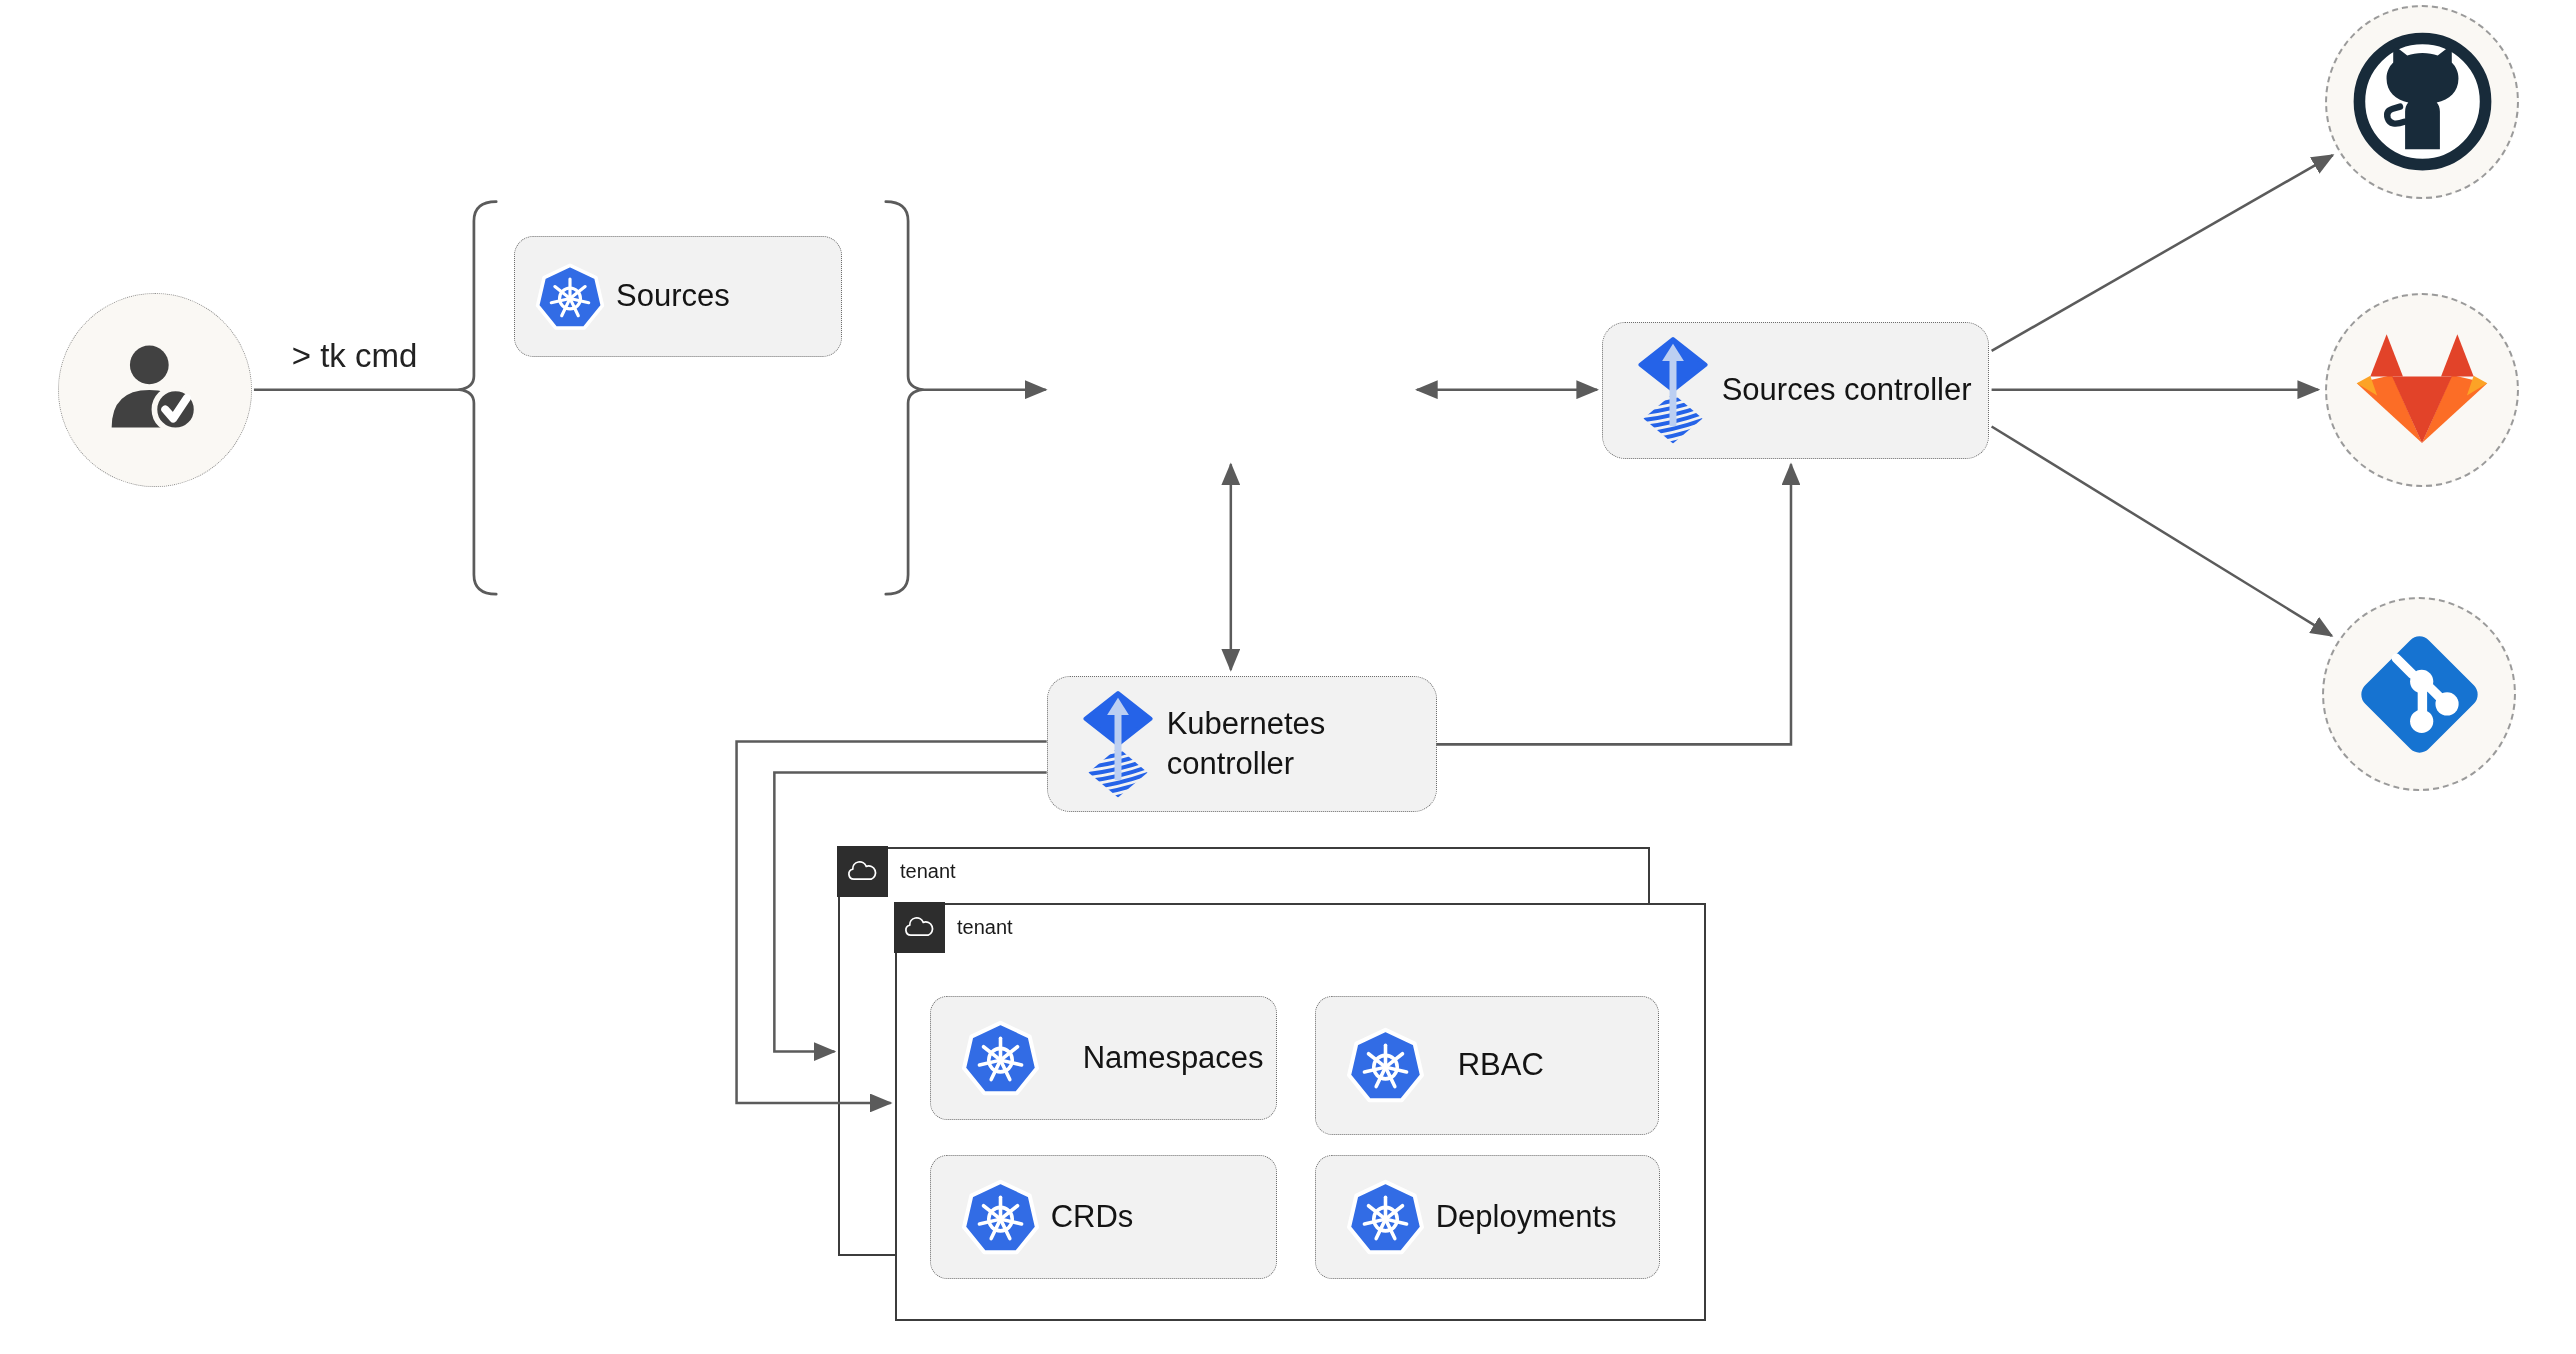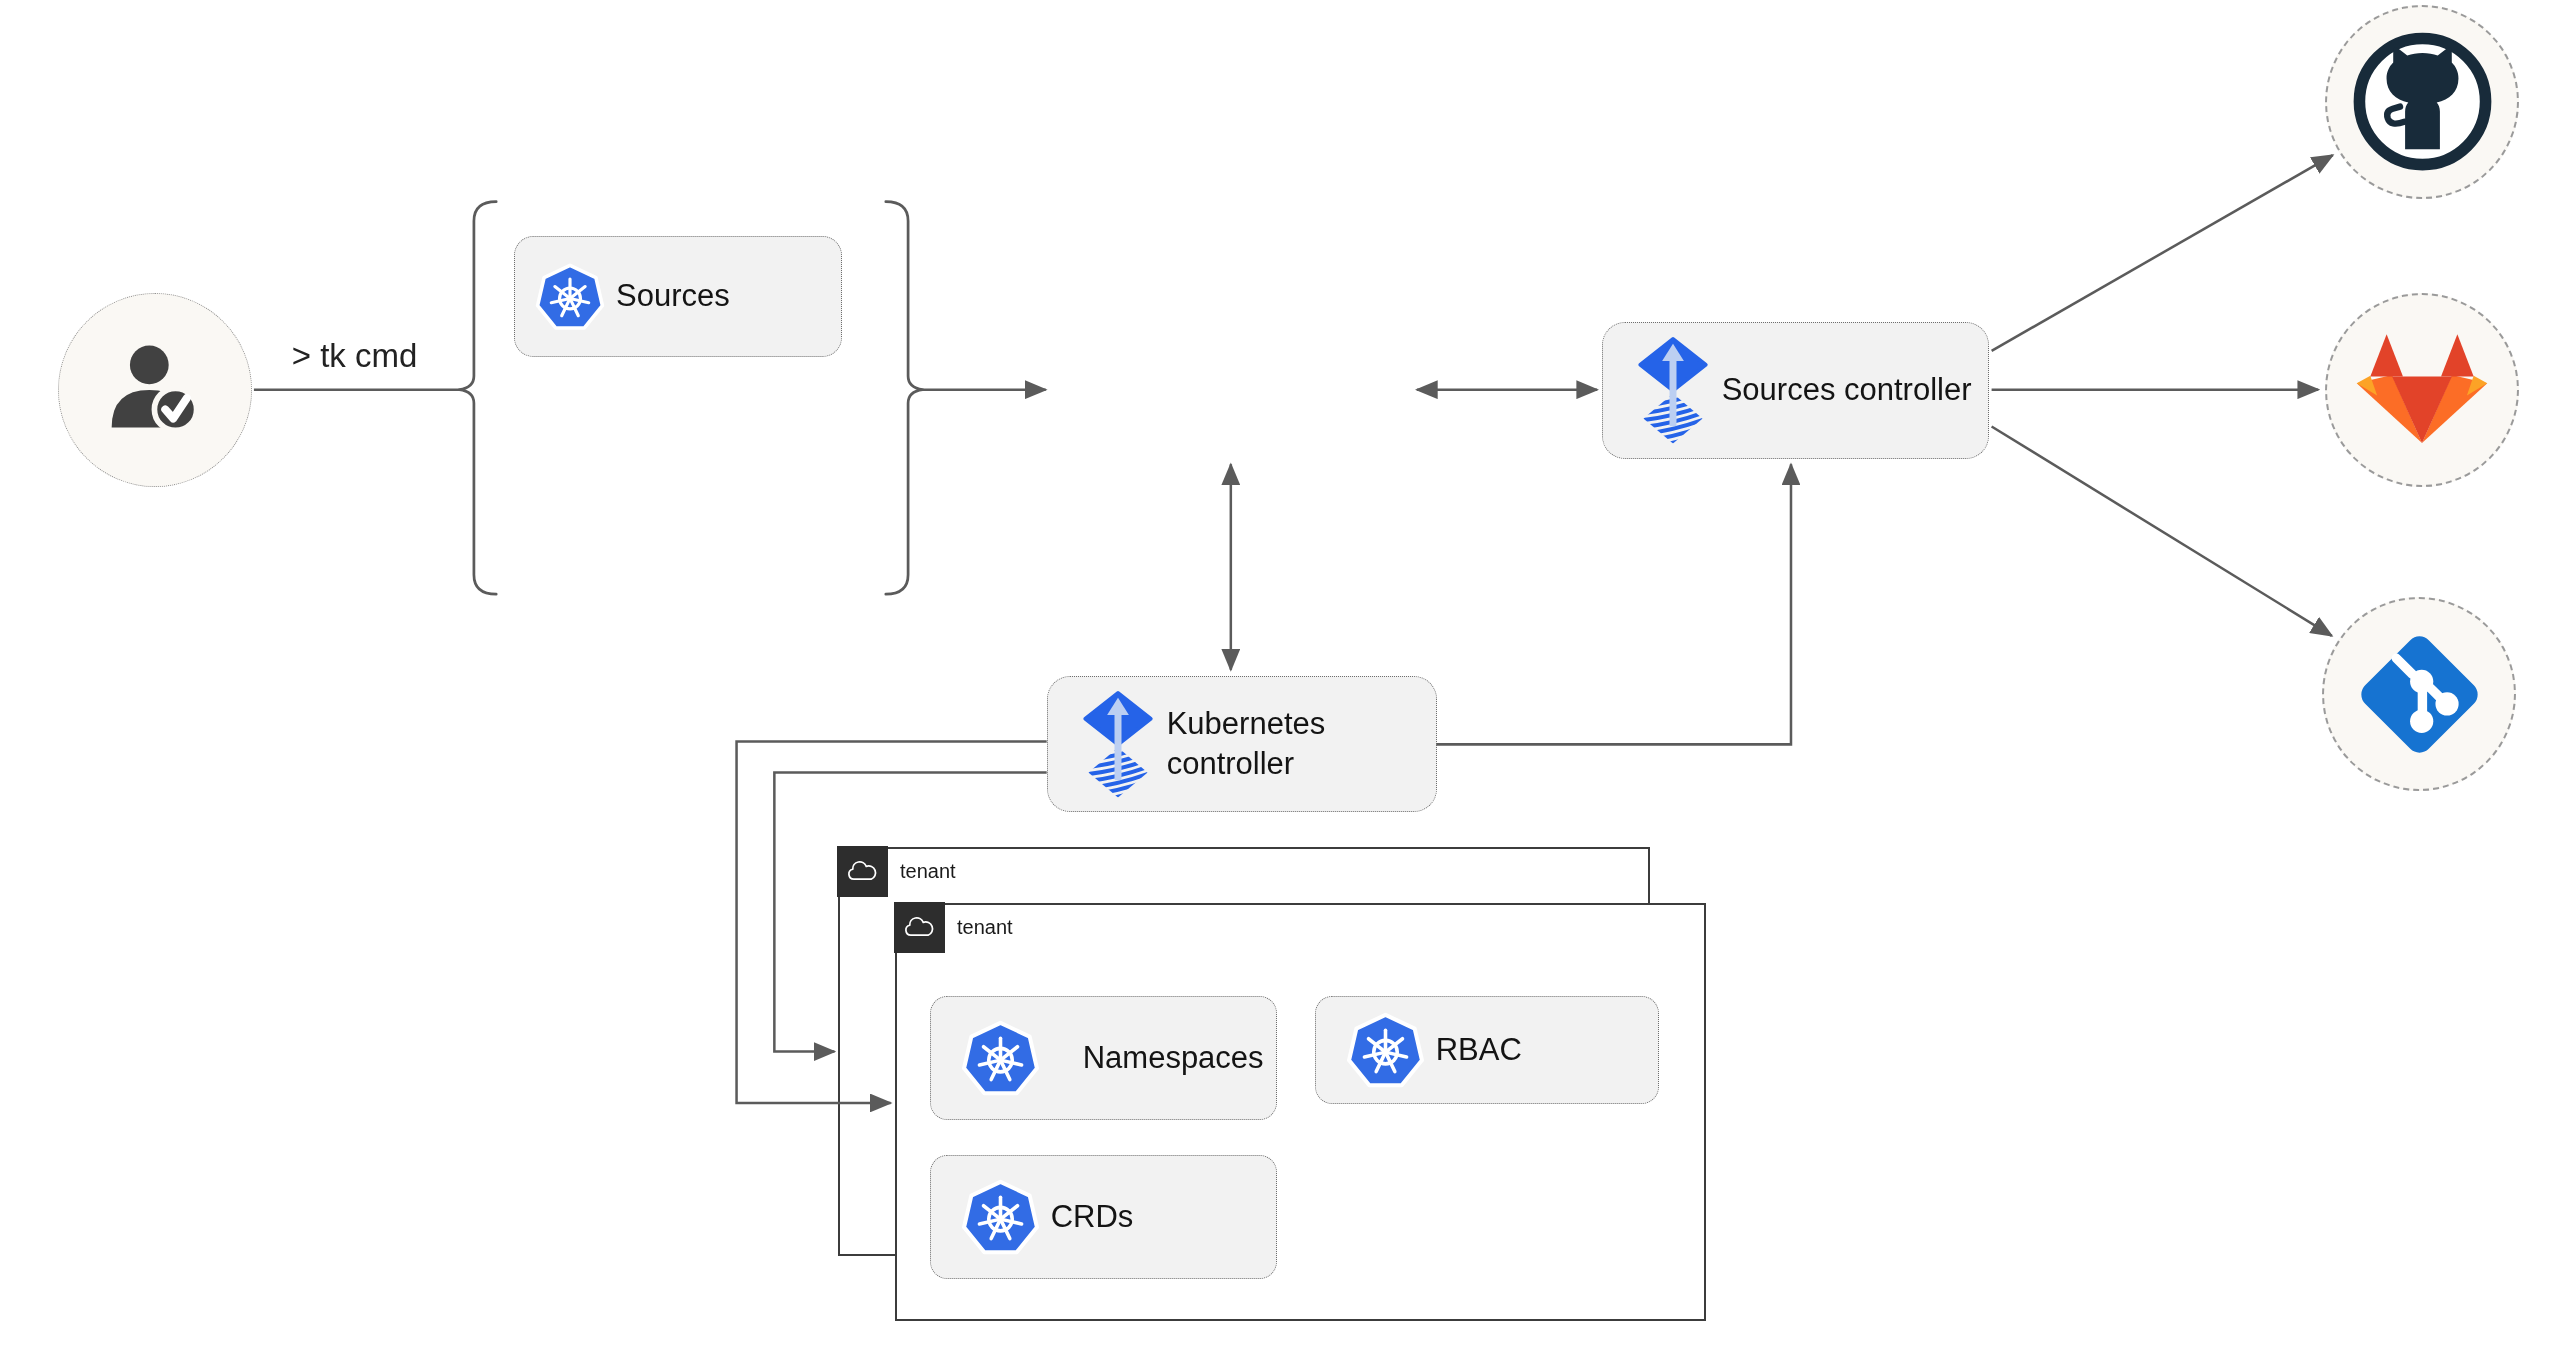--- a/index.html
+++ b/index.html
@@ -244,21 +244,21 @@
         <line x1="50" y1="52" x2="38.5" y2="76"></line>
           <line x1="50" y1="52" x2="24" y2="58"></line>
         <line x1="50" y1="52" x2="29" y2="35.5"></line>
           <circle cx="50" cy="52" r="14.5"></circle>
       </g>
         <circle class="k8s-hub" cx="50" cy="52" r="4"></circle>
     </svg>
     <span class="label">Namespaces</span>
   </div>
 
-  <div class="node node-rs" style="left:1315px;top:996px;width:344px;height:108px;">
+  <div class="node node-rs" style="left:1315px;top:996px;width:344px;height:139px;gap:22px;">
     <svg class="icon icon-k8s-rs" viewBox="0 0 100 100">
       <polygon class="k8s-hept" points="50,6 86,23 95,62 70,93 30,93 5,62 14,23"></polygon>
       <g class="k8s-wheel">
         <line x1="50" y1="52" x2="50" y2="25"></line>
           <line x1="50" y1="52" x2="71" y2="35.5"></line>
         <line x1="50" y1="52" x2="76" y2="58"></line>
           <line x1="50" y1="52" x2="61.5" y2="76"></line>
         <line x1="50" y1="52" x2="38.5" y2="76"></line>
           <line x1="50" y1="52" x2="24" y2="58"></line>
         <line x1="50" y1="52" x2="29" y2="35.5"></line>
@@ -280,20 +280,37 @@
         <line x1="50" y1="52" x2="38.5" y2="76"></line>
           <line x1="50" y1="52" x2="24" y2="58"></line>
         <line x1="50" y1="52" x2="29" y2="35.5"></line>
           <circle cx="50" cy="52" r="14.5"></circle>
       </g>
         <circle class="k8s-hub" cx="50" cy="52" r="4"></circle>
     </svg>
     <span class="label">CRDs</span>
   </div>
 
+  <div class="node node-rs" style="left:1315px;top:1155px;width:345px;height:124px;">
+    <svg class="icon icon-k8s-rs" viewBox="0 0 100 100">
+      <polygon class="k8s-hept" points="50,6 86,23 95,62 70,93 30,93 5,62 14,23"></polygon>
+      <g class="k8s-wheel">
+        <line x1="50" y1="52" x2="50" y2="25"></line>
+          <line x1="50" y1="52" x2="71" y2="35.5"></line>
+        <line x1="50" y1="52" x2="76" y2="58"></line>
+          <line x1="50" y1="52" x2="61.5" y2="76"></line>
+        <line x1="50" y1="52" x2="38.5" y2="76"></line>
+          <line x1="50" y1="52" x2="24" y2="58"></line>
+        <line x1="50" y1="52" x2="29" y2="35.5"></line>
+          <circle cx="50" cy="52" r="14.5"></circle>
+      </g>
+        <circle class="k8s-hub" cx="50" cy="52" r="4"></circle>
+    </svg>
+    <span class="label">Deployments</span>
+  </div>
 
   <div class="remote-circle" style="left:2325px;top:4.8px;">
     <svg width="145" height="145" viewBox="0 0 100 100">
       <circle class="gh-ring" cx="50" cy="50" r="43.5"></circle>
       <path class="gh-cat" d="M50 16.5
         c-3.9 0 -7.4 .6 -10.5 1.7
         L32.6 13 c-1.4 -.9 -2.8 .1 -2.8 1.8 l0 8.3
         c-2.9 2.9 -4.6 6.6 -4.6 11
         0 9.2 6.3 14.8 15 16.6
         c-1.3 1.4 -2.2 3.5 -2.2 6.2 l0 26 l24 0 l0 -26

